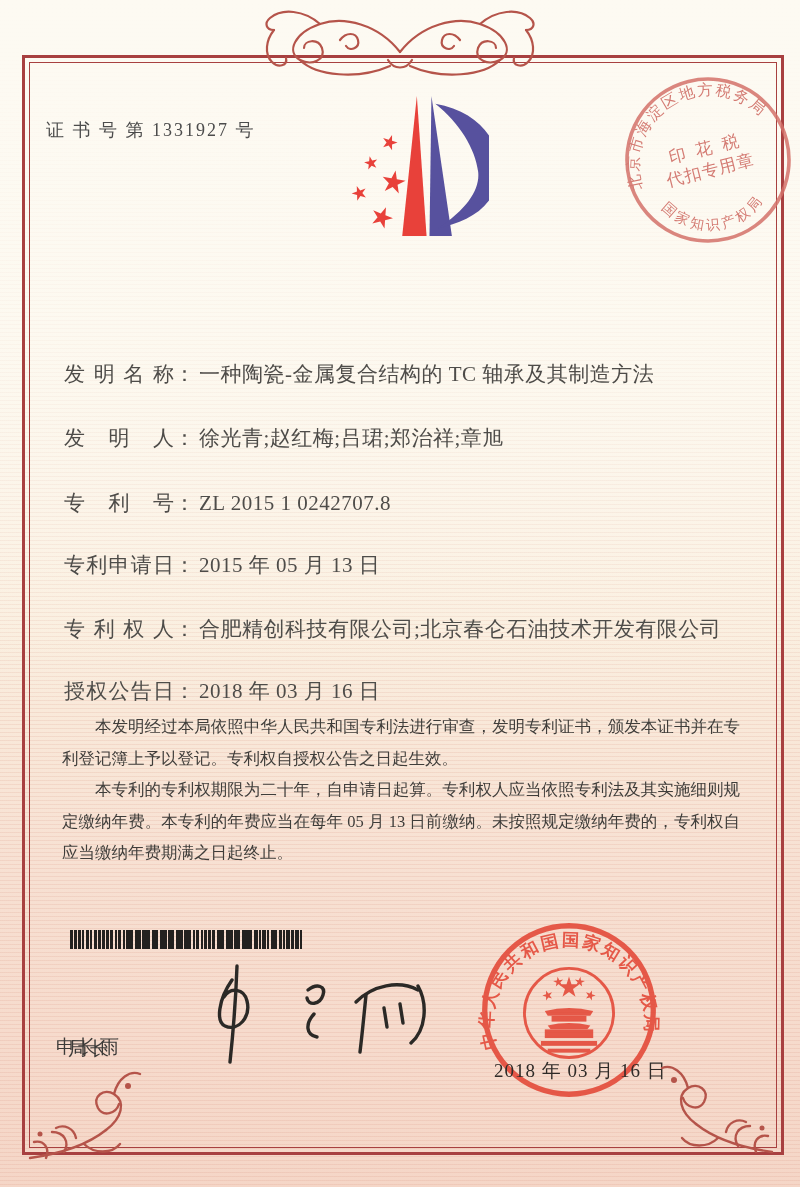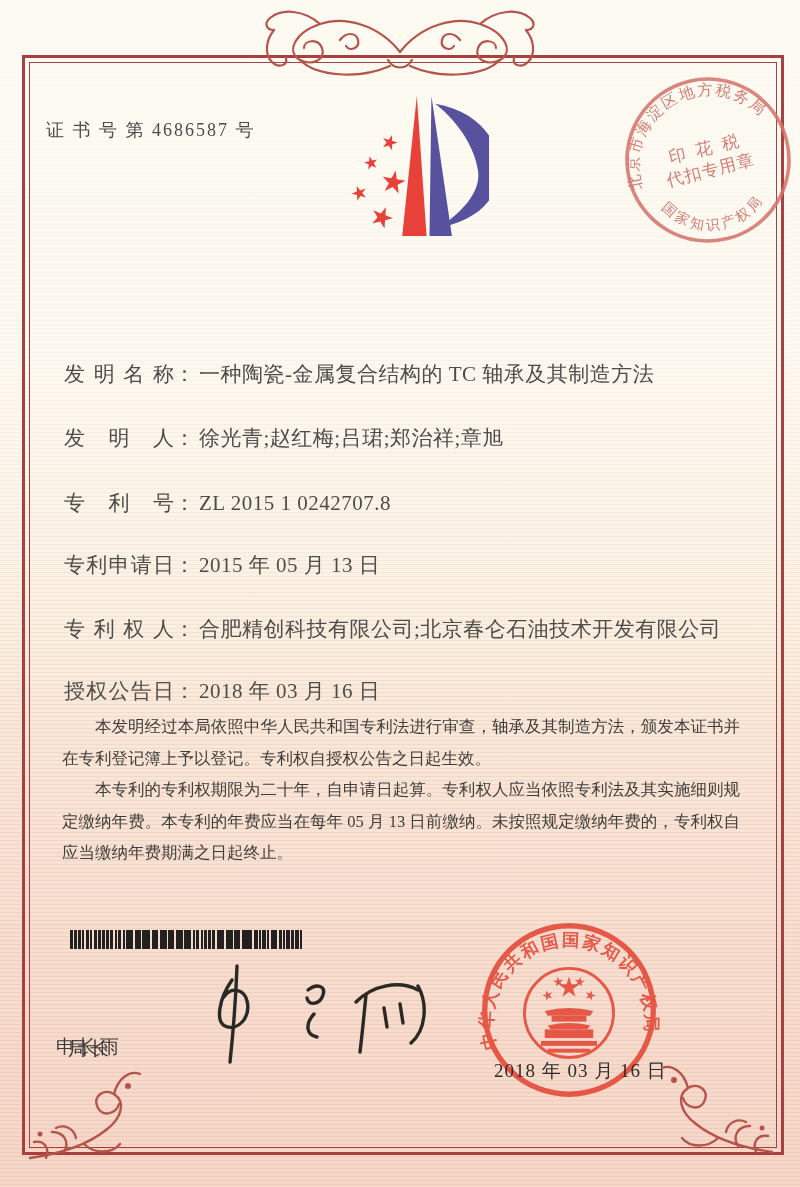--- a/index.html
+++ b/index.html
@@ -87,21 +87,21 @@
       <path d="M112,40 C118,32 128,32 130,40 C132,48 122,52 118,46"></path>
       <path d="M172,52 C194,24 228,16 252,24 C278,33 286,52 272,60 C260,66 246,60 250,48 C254,38 268,40 268,48"></path>
       <path d="M252,24 C268,10 290,8 302,18 C308,23 306,30 298,30"></path>
       <path d="M272,60 C256,76 214,80 182,66"></path>
       <path d="M298,30 C306,40 308,54 300,62 C294,68 284,66 286,58"></path>
       <path d="M232,40 C226,32 216,32 214,40 C212,48 222,52 226,46"></path>
       <path d="M160,60 C166,70 178,70 184,60"></path>
     </g>
   </svg>
 
-  <div class="cert-no">证 书 号 第 4686587 号</div>
+  <div class="cert-no">证 书 号 第 1331927 号</div>
 
   <svg class="logo" viewBox="0 0 160 150">
     <defs>
       <path id="star5" d="M0,-10 L2.23,-3.07 L9.51,-3.09 L3.61,1.17 L5.88,8.09 L0,3.8 L-5.88,8.09 L-3.61,1.17 L-9.51,-3.09 L-2.23,-3.07 Z"></path>
     </defs>
     <polygon points="86,4 71,148 96,148" fill="#e8413a"></polygon>
     <polygon points="101,4 99,148 122,148" fill="#57519e"></polygon>
     <path d="M105,12 C152,20 174,54 170,86 C166,120 136,134 108,140 C138,120 151,100 149,82 C146,58 130,32 105,12 Z" fill="#57519e"></path>
     <g fill="#e8413a">
       <use href="#star5" transform="translate(58,52) scale(0.82) rotate(18)"></use>
@@ -144,21 +144,21 @@
     </div>
     <div class="field-row row-4">
       <span class="field-label">专利权人</span><span class="field-colon">：</span><span class="field-value">合肥精创科技有限公司;北京春仑石油技术开发有限公司</span>
     </div>
     <div class="field-row row-5">
       <span class="field-label">授权公告日</span><span class="field-colon">：</span><span class="field-value">2018 年 03 月 16 日</span>
     </div>
   </div>
 
   <div class="body-text">
-    <p>本发明经过本局依照中华人民共和国专利法进行审查，轴承及其制造方法，颁发本证书并在专利登记簿上予以登记。专利权自授权公告之日起生效。</p>
+    <p>本发明经过本局依照中华人民共和国专利法进行审查，发明专利证书，颁发本证书并在专利登记簿上予以登记。专利权自授权公告之日起生效。</p>
     <p>本专利的专利权期限为二十年，自申请日起算。专利权人应当依照专利法及其实施细则规定缴纳年费。本专利的年费应当在每年 05 月 13 日前缴纳。未按照规定缴纳年费的，专利权自应当缴纳年费期满之日起终止。</p>
   </div>
 
   <div class="barcode"></div>
 
   <div class="sig-title">局长</div>
   <div class="sig-name">申长雨</div>
 
   <svg class="signature" viewBox="0 0 262 112">
     <g stroke="#2b2926" stroke-width="3.4" fill="none" stroke-linecap="round" stroke-linejoin="round">

